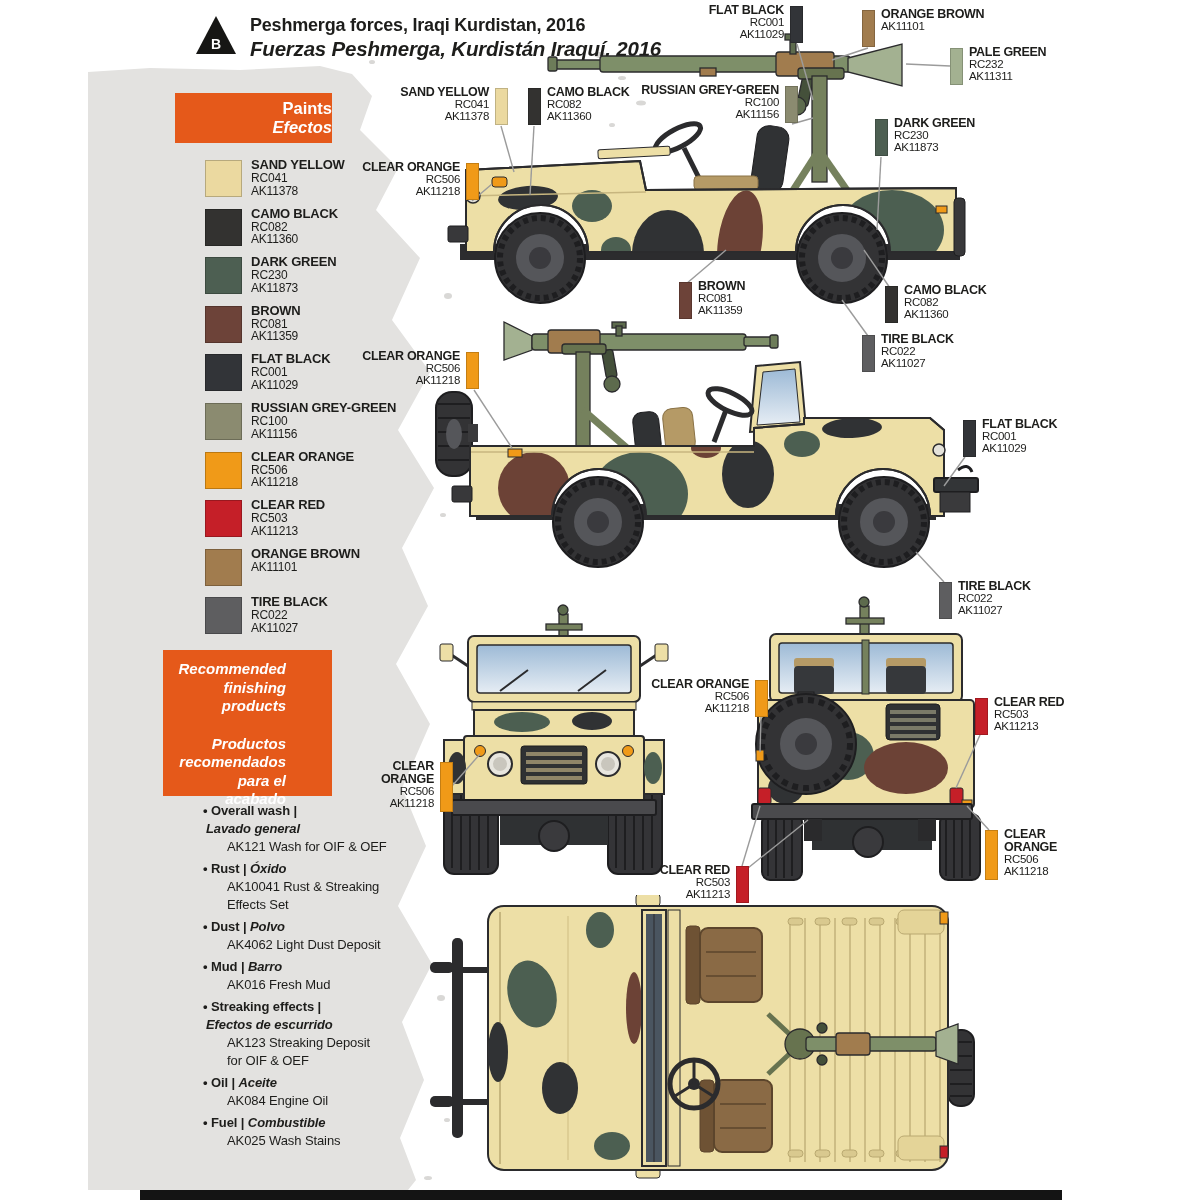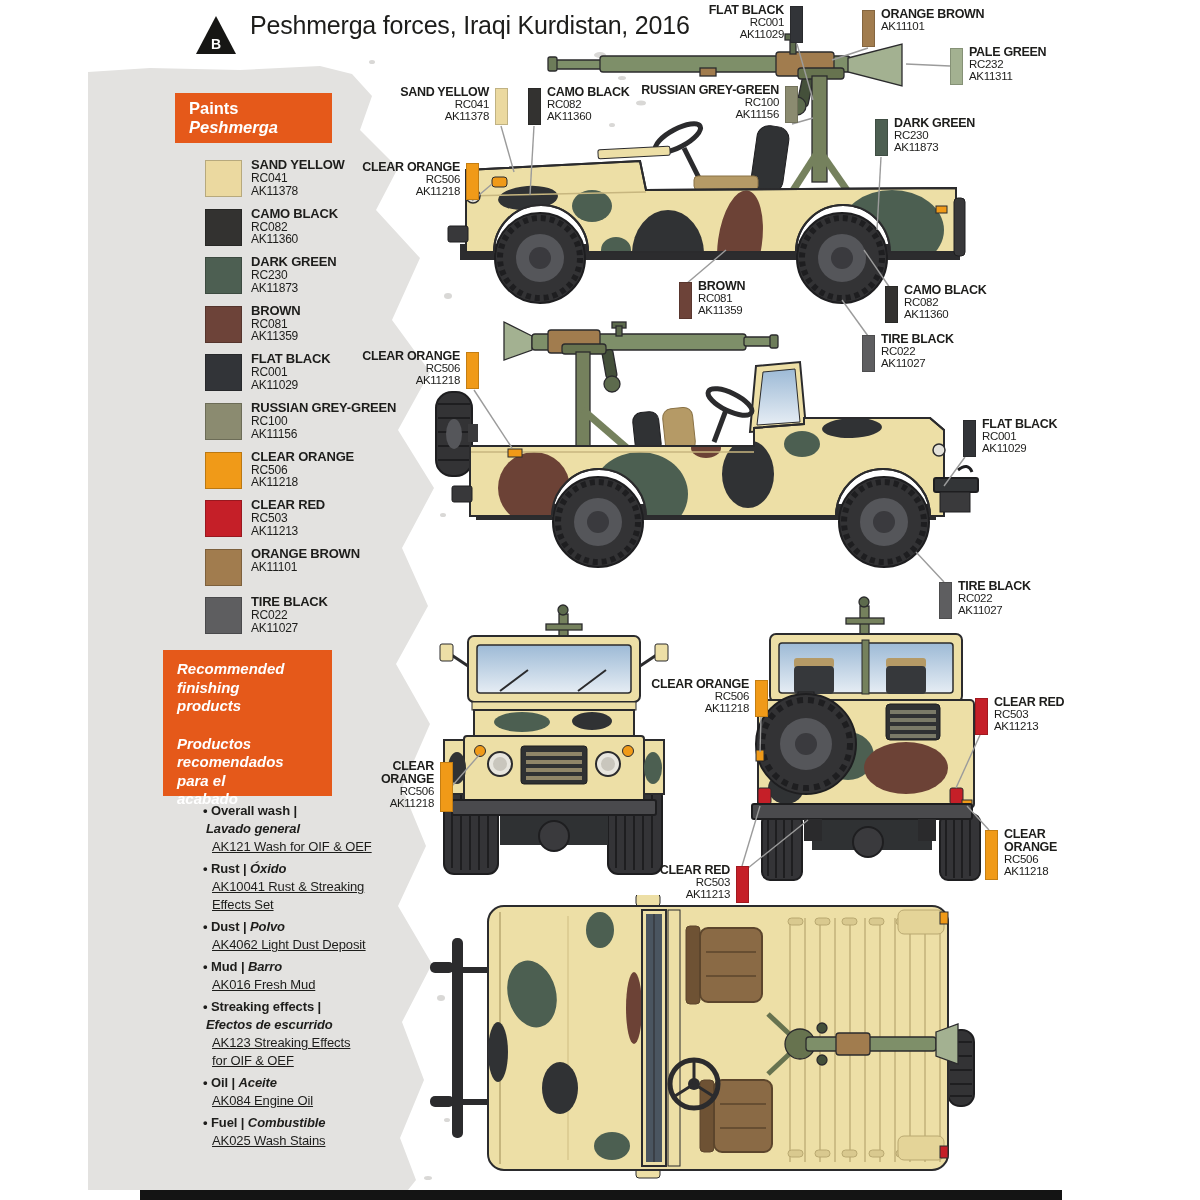--- a/index.html
+++ b/index.html
@@ -5,42 +5,42 @@
   html,body{margin:0;padding:0;background:#fff;}
   #page{position:relative;width:1200px;height:1200px;background:#ffffff;overflow:hidden;
         font-family:"Liberation Sans",sans-serif;color:#1d1d1b;}
   svg{display:block}
   .abs{position:absolute;}
   
   #badge{position:absolute;left:196px;top:16px;width:40px;height:38px;background:#161614;
          clip-path:polygon(50% 0,100% 100%,0 100%);display:flex;align-items:flex-end;justify-content:center;
          color:#fff;font-weight:bold;font-size:14px;padding-bottom:2px;box-sizing:border-box;}
   #title-block{position:absolute;left:250px;top:14px;line-height:23px;letter-spacing:-0.2px;}
-  #title-block .t1{font-weight:normal;font-size:25px;}
+  #title-block .t1{font-weight:bold;font-size:18px;}
   #title-block .t2{font-weight:bold;font-style:italic;font-size:20.5px;}
   
-  .obox{position:absolute;background:#E5591A;color:#fff;box-sizing:border-box;}
+  .obox{position:absolute;background:#E5591A;color:#fff;box-sizing:border-box;text-align:right;}
   #paints-box{left:175px;top:93px;width:157px;height:50px;padding:6px 0 0 14px;line-height:19px;}
   #paints-box .t1{font-weight:bold;font-size:16.5px;}
   #paints-box .t2{font-weight:bold;font-style:italic;font-size:16.5px;}
   #finish-box{left:163px;top:650px;width:169px;height:146px;padding:10px 46px 0 14px;line-height:18.5px;}
   #finish-box .t1{font-weight:bold;font-size:15px;font-style:italic;}
   #finish-box .t2{font-weight:bold;font-style:italic;font-size:15px;margin-top:19px;}
   
   .sw{position:absolute;left:205px;width:200px;height:44px;}
   .sw .box{position:absolute;left:0;top:0;width:37px;height:37px;border:1px solid rgba(0,0,0,0.22);box-sizing:border-box;}
   .sw .txt{position:absolute;left:46px;top:-2px;white-space:nowrap;letter-spacing:-0.2px;}
   .sw .nm{font-weight:bold;font-size:13px;line-height:14px;}
   .sw .cd{font-size:12px;line-height:12.5px;}
   
   #finish-list{position:absolute;left:203px;top:798px;width:205px;font-size:13px;line-height:18px;letter-spacing:-0.1px;}
   .fi-head{font-weight:bold;margin-top:4px;}
   .fi-head .es{font-style:italic;}
   .fi-es{font-weight:bold;font-style:italic;margin-left:3px;}
-  .fi-prod{margin-left:9px;text-decoration:underline;}
+  .fi-prod{margin-left:24px;}
   
   .chip{position:absolute;width:13px;border:1px solid rgba(0,0,0,0.18);box-sizing:border-box;}
   .callout{position:absolute;white-space:nowrap;letter-spacing:-0.3px;}
   .callout .name{font-weight:bold;font-size:12.5px;line-height:13px;}
   .callout .code{font-size:11.5px;line-height:11.5px;}
   #leader-svg{position:absolute;left:0;top:0;pointer-events:none;}
   #bottom-bar{position:absolute;left:140px;top:1190px;width:922px;height:10px;background:#141414;}
 </style>
 </head>
 <body>
@@ -63,25 +63,26 @@
       <ellipse cx="372" cy="62" rx="3" ry="2"></ellipse>
         <ellipse cx="428" cy="1178" rx="4" ry="2"></ellipse>
     </g>
   </svg>
 
   <div id="badge">
       <span>B</span>
     </div>
   <div id="title-block">
     <div class="t1">Peshmerga forces, Iraqi Kurdistan, 2016</div>
+    <div class="t2">Fuerzas Peshmerga, Kurdistán Iraquí, 2016</div>
   </div>
 
   <div id="paints-box" class="obox">
     <div class="t1">Paints</div>
-    <div class="t2">Peshmerga</div>
+    <div class="t2">Efectos</div>
   </div>
   <div id="swatch-list">
       <div class="sw" style="top: 160px;">
         <div class="box" style="background: rgb(235, 217, 160);"></div>
         <div class="txt">
           <div class="nm">SAND YELLOW</div>
           <div class="cd">RC041</div>
           <div class="cd">AK11378</div>
         </div>
       </div>
@@ -168,21 +169,21 @@
       <div class="fi-prod">AK121 Wash for OIF &amp; OEF</div>
       <div class="fi-head">• Rust | <span class="es">Óxido</span></div>
       <div class="fi-prod">AK10041 Rust &amp; Streaking</div>
       <div class="fi-prod">Effects Set</div>
       <div class="fi-head">• Dust | <span class="es">Polvo</span></div>
       <div class="fi-prod">AK4062 Light Dust Deposit</div>
       <div class="fi-head">• Mud | <span class="es">Barro</span></div>
       <div class="fi-prod">AK016 Fresh Mud</div>
       <div class="fi-head">• Streaking effects |</div>
       <div class="fi-es">Efectos de escurrido</div>
-      <div class="fi-prod">AK123 Streaking Effects</div>
+      <div class="fi-prod">AK123 Streaking Deposit</div>
       <div class="fi-prod">for OIF &amp; OEF</div>
       <div class="fi-head">• Oil | <span class="es">Aceite</span></div>
       <div class="fi-prod">AK084 Engine Oil</div>
       <div class="fi-head">• Fuel | <span class="es">Combustible</span></div>
       <div class="fi-prod">AK025 Wash Stains</div>
     </div>
 
   <svg class="abs" style="left:430px;top:0" width="600" height="330" viewBox="430 0 600 330">
     <defs>
       <clipPath id="clipA">

